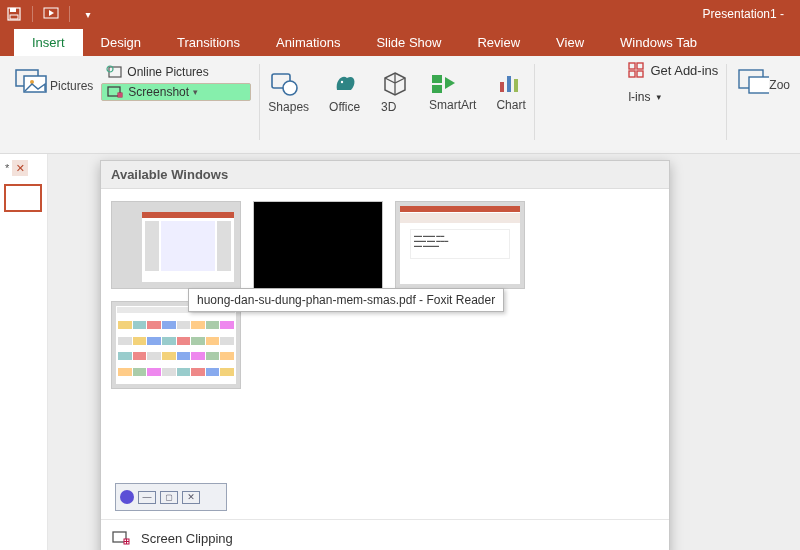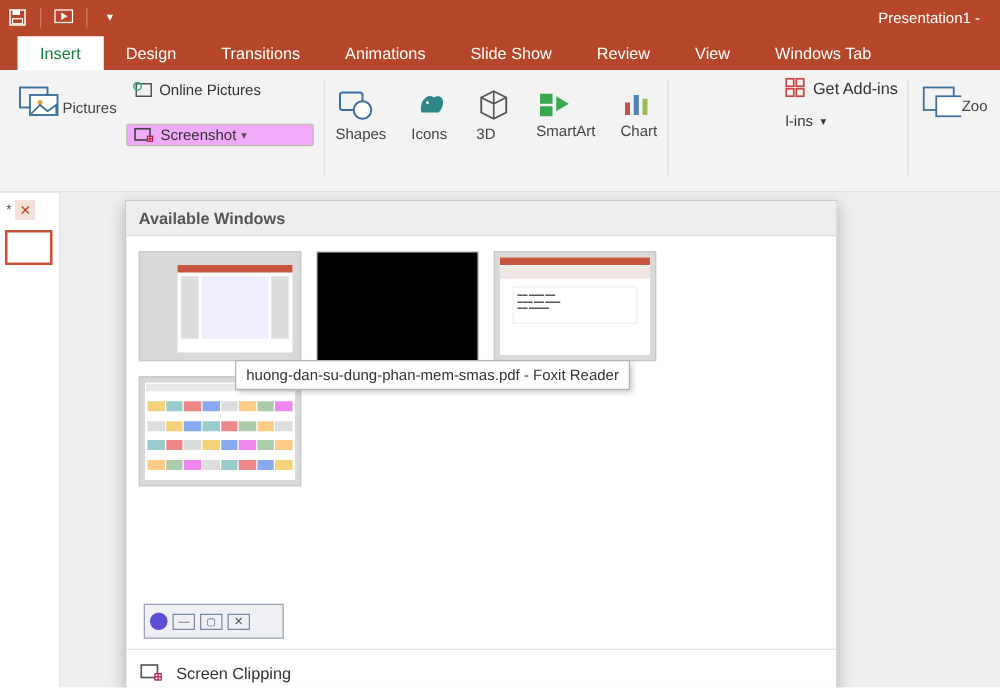--- a/index.html
+++ b/index.html
@@ -17,21 +17,21 @@
 .tab { padding: 6px 18px 6px; cursor: pointer; border-bottom: 0; }
 .tab.active { background: #fff; color: #15803d; }
 .tabs .spacer { flex: 1; }
 
 
 .ribbon { background: #f3f3f3; border-bottom: 1px solid #dcdcdc; height: 98px; display: flex; align-items: flex-start; padding: 6px 10px 0 10px; gap: 8px; position: relative; }
 .group { display: flex; flex-direction: row; align-items: center; font-size: 12px; color: #444; }
 .group-label { margin-top: 4px; font-size: 12px; }
 .small-stack { display: flex; flex-direction: column; gap: 3px; font-size: 12px; color: #333; }
 .small-stack .row { display: flex; align-items: center; gap: 4px; padding: 1px 4px; }
-.small-stack .row.sel { background: #f0abfc; border: 1px solid #c7b9a7; border-radius: 2px; margin-top: 16px; }
+.small-stack .row.sel { background: #86efac; border: 1px solid #c7b9a7; border-radius: 2px; }
 .ribbon-divider { width: 1px; background: #dcdcdc; height: 76px; align-self: flex-start; margin-top: 2px; }
 .ribbon-icons { display: flex; gap: 20px; padding-top: 8px; }
 .ric { display: flex; flex-direction: column; align-items: flex-start; font-size: 12px; color: #444; gap: 2px; }
 .addins { font-size: 13px; color: #333; display: flex; align-items: center; gap: 6px; }
 .addins .grid { width: 16px; height: 16px; }
 .right-group { display: flex; flex-direction: column; margin-left: auto; align-items: flex-start; gap: 12px; }
 
 
 .workspace { display: flex; height: calc(550px - 28px - 28px - 98px); }
 .slidenav { width: 48px; border-right: 1px solid #e6e6e6; background: #fff; padding-top: 6px; }
@@ -133,21 +133,21 @@
           <rect x="4" y="4" width="18" height="14" rx="2" fill="none" stroke="#3b6fa0" stroke-width="1.6"></rect>
           <circle cx="22" cy="18" r="7" fill="#fff" stroke="#3b6fa0" stroke-width="1.6"></circle>
         </svg>
       <span>Shapes</span>
     </div>
     <div class="ric">
       <svg width="32" height="28" viewBox="0 0 32 28">
           <path d="M8 20 C 6 10, 14 4, 18 8 C 26 4, 28 14, 22 20 Z" fill="#2e8585"></path>
           <circle cx="13" cy="12" r="1.2" fill="#fff"></circle>
         </svg>
-      <span>Icons</span>
+      <span>Office</span>
     </div>
     <div class="ric">
       <svg width="28" height="28" viewBox="0 0 28 28">
           <path d="M14 3 L24 8 L24 20 L14 25 L4 20 L4 8 Z" fill="none" stroke="#555" stroke-width="1.5"></path>
           <path d="M14 3 L14 25 M4 8 L14 13 L24 8" fill="none" stroke="#555" stroke-width="1.3"></path>
         </svg>
       <span>3D</span>
     </div>
     <div class="ric">
       <svg width="32" height="26" viewBox="0 0 32 26">

